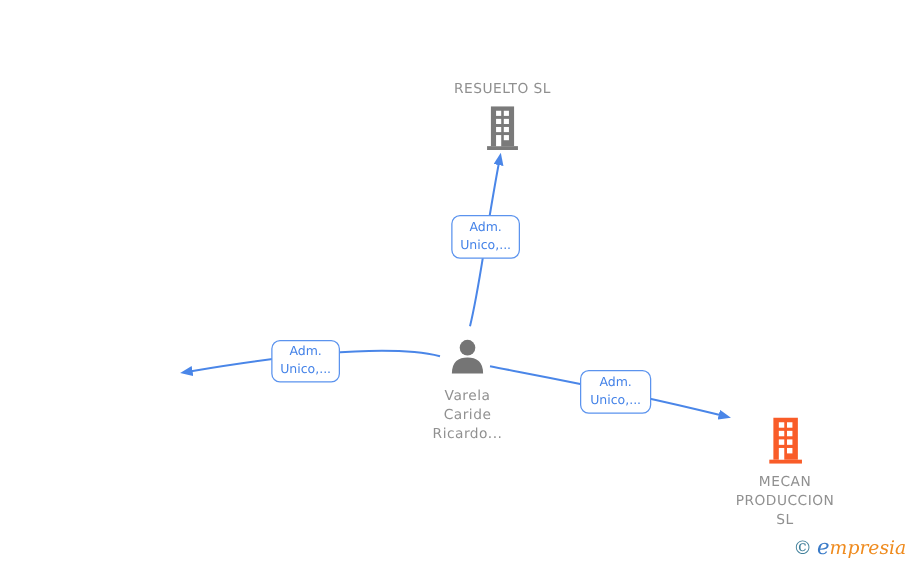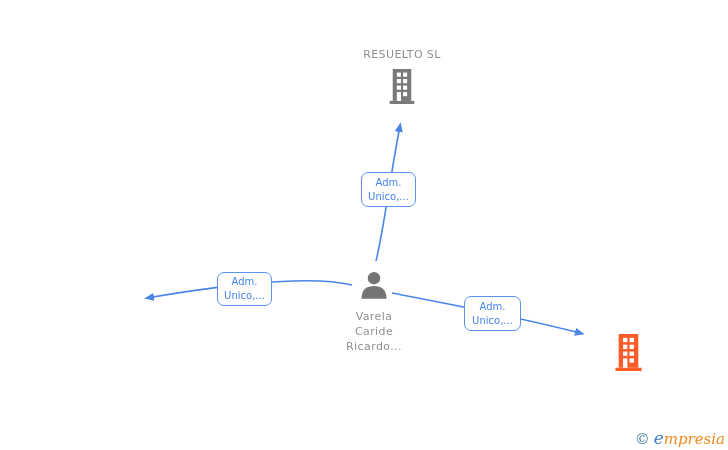--- a/index.html
+++ b/index.html
@@ -80,21 +80,21 @@
     <defs>
       <marker id="arrowhead" markerUnits="userSpaceOnUse" markerWidth="10" markerHeight="8" refX="1" refY="4" orient="auto">
         <path d="M0,0 L10,4 L0,8 Z"></path>
       </marker>
     </defs>
     <path class="edge" d="M376,261 C384,228 387,196 399,131" marker-end="url(#arrowhead)"></path>
     <path class="edge" d="M352,285 C315,276 248,281 153,297" marker-end="url(#arrowhead)"></path>
     <path class="edge" d="M392,293 C438,302 500,313 576,332" marker-end="url(#arrowhead)"></path>
   </svg>
 
-  <div class="node hotspot" style="left:342px; top:47px; width:120px;">
+  <div class="node hotspot" style="left:342px; top:63px; width:120px;">
     <div class="node-label">RESUELTO SL</div>
     <span class="building-icon" style="display:inline-block; margin-top:7px;">
       <svg width="30" height="35" viewBox="0 0 26 34">
         <g class="building-body">
           <rect x="4" y="0" width="18" height="31"></rect>
           <rect x="1" y="31" width="24" height="3"></rect>
         </g>
         <g fill="#ffffff">
           <rect x="8" y="3.5" width="4" height="4"></rect>
           <rect x="14" y="3.5" width="4" height="4"></rect>
@@ -136,20 +136,23 @@
           <rect x="14" y="3.5" width="4" height="4"></rect>
           <rect x="8" y="9.8" width="4" height="4"></rect>
           <rect x="14" y="9.8" width="4" height="4"></rect>
           <rect x="8" y="16.1" width="4" height="4"></rect>
           <rect x="14" y="16.1" width="4" height="4"></rect>
           <rect x="14" y="22.4" width="4" height="4"></rect>
           <rect x="8" y="22.4" width="4" height="8.6"></rect>
         </g>
       </svg>
     </span>
+    <div class="node-label" style="margin-top:3px;">MECAN
+PRODUCCION
+SL</div>
   </div>
 
   <div class="edge-label" style="left:361px; top:172px; width:55px; height:35px;">Adm.
 Unico,...</div>
 
   <div class="edge-label" style="left:217px; top:272px; width:55px; height:34px;">Adm.
 Unico,...</div>
 
   <div class="edge-label" style="left:464px; top:296px; width:57px; height:35px;">Adm.
 Unico,...</div>

